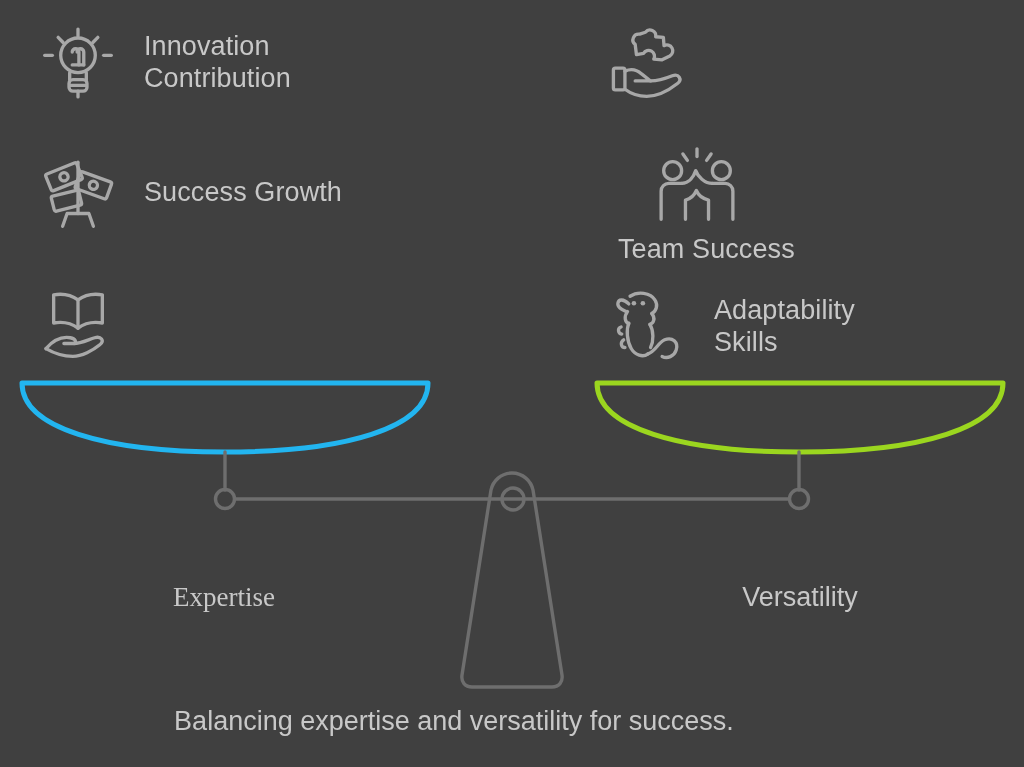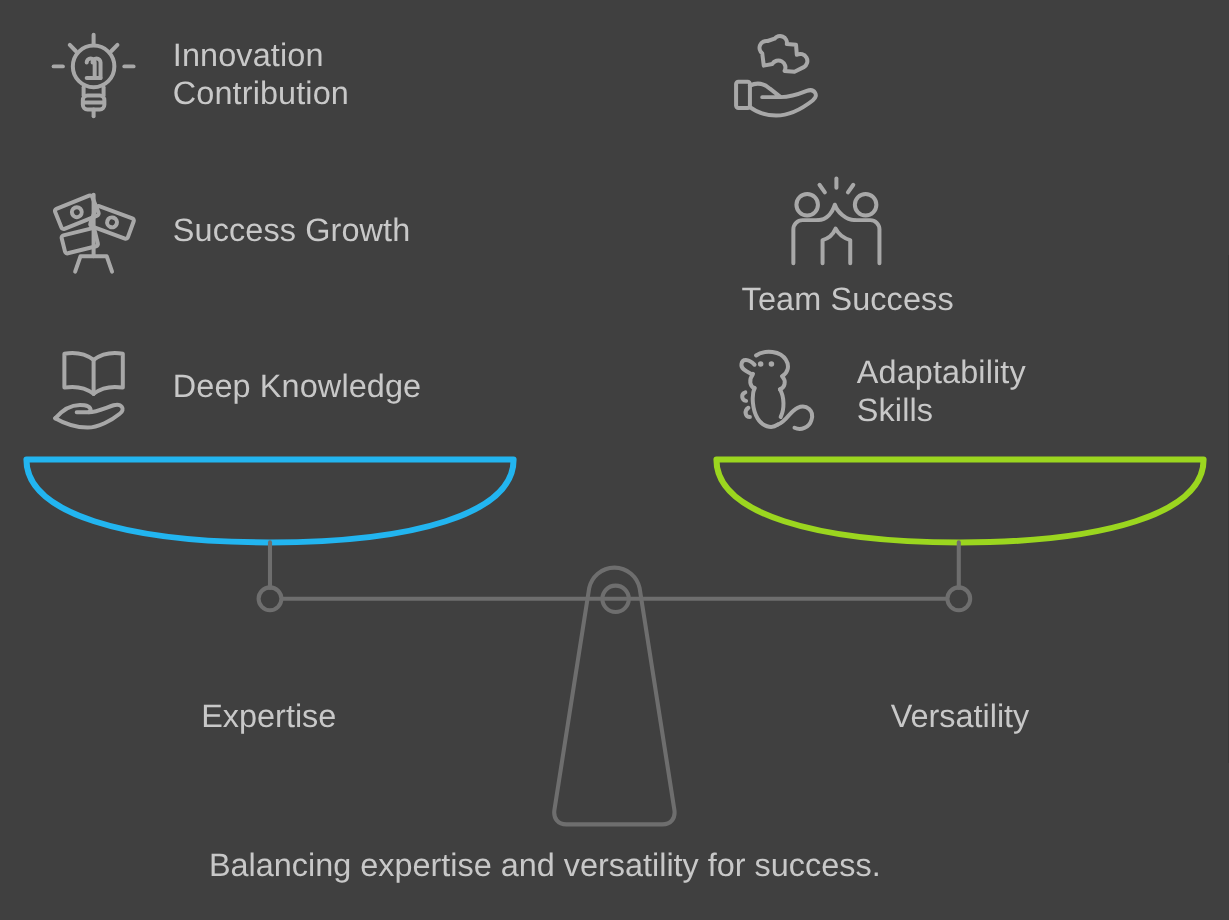--- a/index.html
+++ b/index.html
@@ -81,21 +81,21 @@
   #scale svg { display: block; }
 
   
   .side-label {
     position: absolute;
     font-size: 27px;
     color: #c8c8c8;
     top: 582px;
     text-align: center;
   }
-  #label-expertise  { left: 74px;  width: 300px; }
+  #label-expertise  { left: 74px;  width: 300px; font-family: Liberation Serif, serif; }
   #label-versatility{ left: 650px; width: 300px; }
 
   
   #caption {
     position: absolute;
     left: 0;
     top: 706px;
     width: 908px;
     text-align: center;
     font-size: 27px;
@@ -155,21 +155,20 @@
     <div class="attr-row row2">
       <span class="attr-icon">
         <svg viewBox="0 0 64 64" fill="none" stroke="#a8a8a8" stroke-width="2.6" stroke-linecap="round" stroke-linejoin="round">
           <path d="M32 14 L32 36"></path>
           <path d="M32 14 C26 9.5 19 9 13 10 L13 32 C19 31 26 31.5 32 36"></path>
           <path d="M32 14 C38 9.5 45 9 51 10 L51 32 C45 31 38 31.5 32 36"></path>
           <path d="M7 52 C13 45 20 42.5 26 43.5 C30 44.2 31 46.5 29 48 L21 48"></path>
           <path d="M29 48 C34 48 40 45 45 43.5 C50 42 53 46 49 49 C43.5 53.5 35 58 28 58 C20 58 13 55.5 7 52"></path>
         </svg>
       </span>
-      <span class="attr-label">Deep Knowledge</span>
     </div>
 
   </div>
 
   <div class="col col-right">
 
     <div class="attr-row row0">
       <span class="attr-icon">
         <svg viewBox="0 0 64 64" fill="none" stroke="#a8a8a8" stroke-width="2.6" stroke-linecap="round" stroke-linejoin="round">
           <path d="M30 8 a4.5 4.5 0 0 1 8 3.5 L44 12 L44.5 18.5 a4.5 4.5 0 0 1 4.5 8

